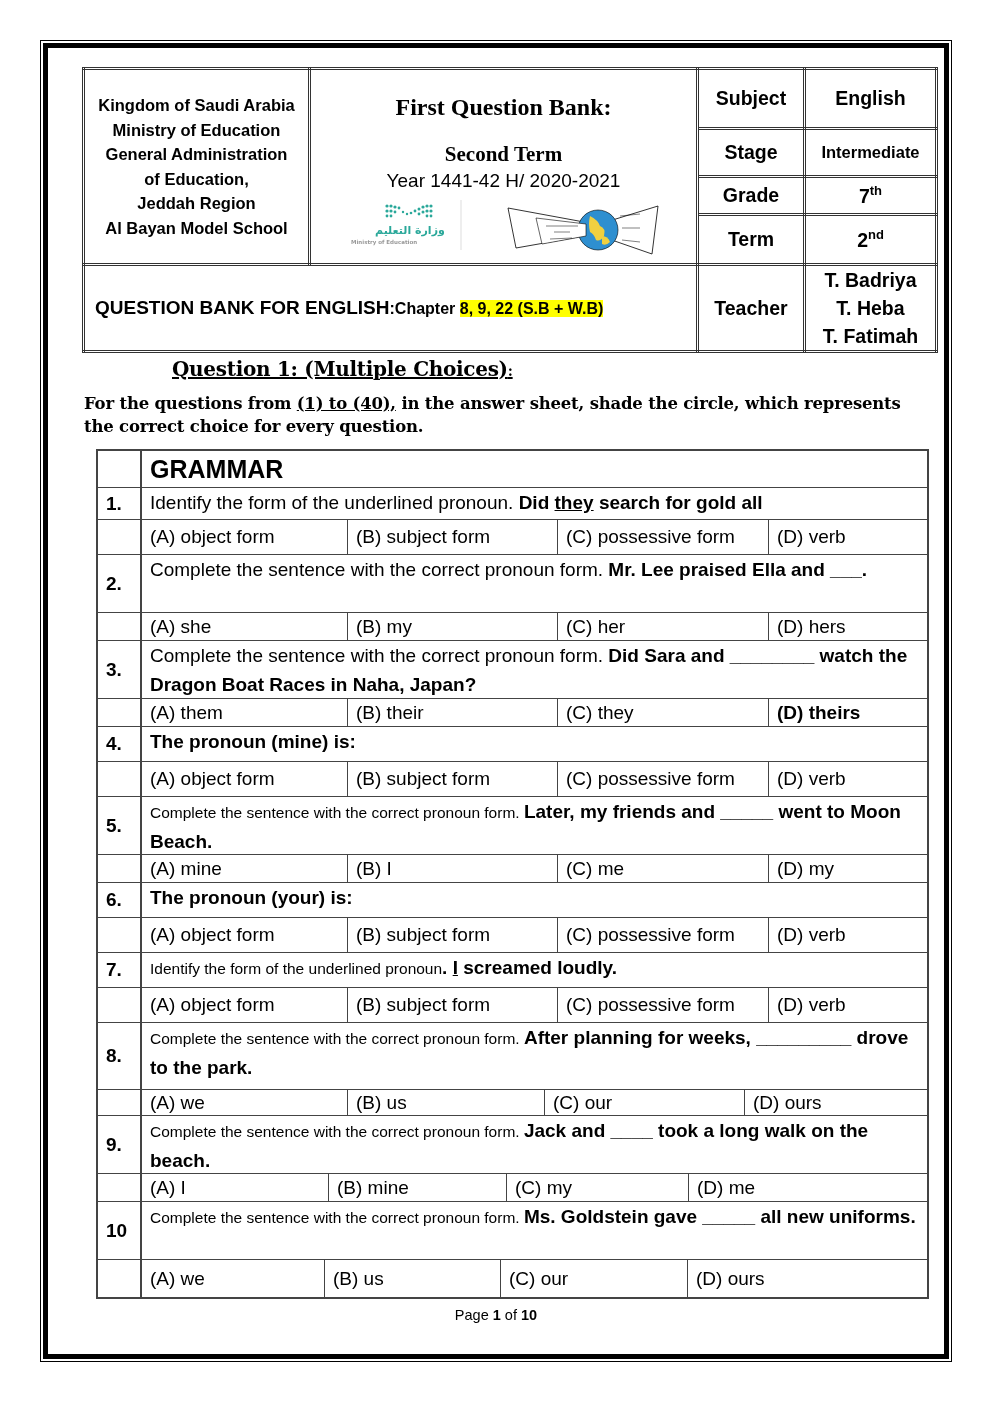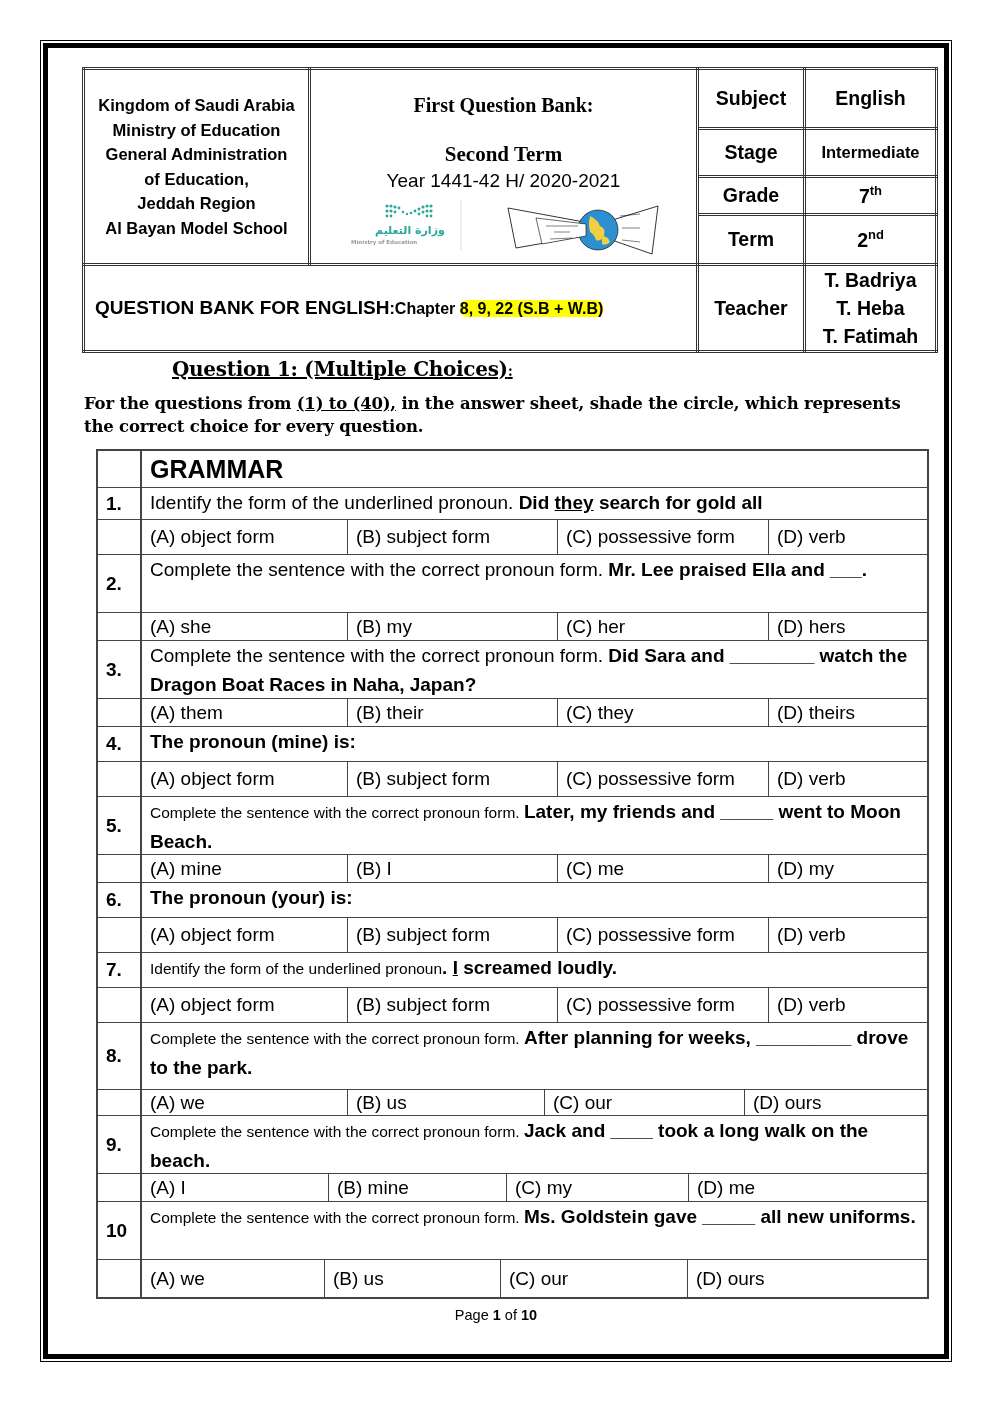--- a/index.html
+++ b/index.html
@@ -4,31 +4,31 @@
 <style>
   html, body { margin:0; padding:0; background:#fff; }
   body { width:992px; height:1403px; position:relative; overflow:hidden; font-family:"Liberation Sans", sans-serif; color:#000; }
   .page-border-outer { position:absolute; left:40px; top:40px; width:912px; height:1322px; border:1px solid #000; box-sizing:border-box; }
   .page-border-inner { position:absolute; left:43px; top:43px; width:906px; height:1316px; border:5px solid #000; box-sizing:border-box; }
 
   .header-table { position:absolute; left:82px; top:67px; width:853px; border-collapse:collapse; table-layout:fixed; }
   .header-table td { border:3px double #333; text-align:center; vertical-align:middle; padding:0; font-weight:bold; }
   .school-cell { font-size:16.5px; line-height:24.5px; }
   .title-cell { position:relative; }
-  .fqb { font-family:"Liberation Serif", serif; font-size:20px; font-weight:bold; position:absolute; left:0; right:0; top:24px; }
+  .fqb { font-family:"Liberation Serif", serif; font-size:24px; font-weight:bold; position:absolute; left:0; right:0; top:24px; }
   .st { font-family:"Liberation Serif", serif; font-size:21px; font-weight:bold; position:absolute; left:0; right:0; top:72px; }
   .yr { font-weight:normal; font-size:19px; position:absolute; left:0; right:0; top:100px; }
   .logo-moe { position:absolute; left:26px; top:130px; width:126px; height:50px; }
   .logo-school { position:absolute; left:195px; top:132px; width:155px; height:55px; }
   .hdr-label { font-size:19.5px; }
   .hdr-value { font-size:19.5px; }
   .hdr-value.small { font-size:16.5px; }
   .qb-cell { text-align:left !important; padding-left:10px !important; font-size:19px; }
   .qb-cell .chap { font-size:16px; }
-  .hl { background:#ffff00;border-radius:7px; }
+  .hl { background:#ffff00; }
   sup { font-size:13px; }
 
   .q-title { position:absolute; left:172px; top:357px; font-family:"DejaVu Serif", serif; font-weight:bold; font-size:20px; text-decoration:underline; letter-spacing:-0.3px; }
   .q-title .colon { font-size:14px; text-decoration:none; }
   .instructions { position:absolute; left:84px; top:392px; width:840px; font-family:"DejaVu Serif", serif; font-weight:bold; font-size:16.5px; line-height:23px; letter-spacing:-0.2px; }
   .instructions u { text-decoration:underline;margin-top:24px; }
 
   .qtable { position:absolute; left:96px; top:449px; width:833px; border:2px solid #444; box-sizing:border-box; }
   .row { display:flex; border-top:1px solid #444; box-sizing:border-box; }
   .row:first-child { border-top:none; }
@@ -203,21 +203,21 @@
           <span><span class="inst">Complete the sentence with the correct pronoun form. </span><b>Did Sara and ________ watch the Dragon Boat Races in Naha, Japan?</b></span>
         </div>
       </div>
     </div>
     <div class="row" style="height: 28px;">
       <div class="num"></div>
       <div class="content">
         <div class="opt" style="width: 206px;">(A) them</div>
         <div class="opt" style="width: 210px;">(B) their</div>
         <div class="opt" style="width: 211px;">(C) they</div>
-        <div class="opt" style="flex: 1 1 0%;">(D) theirs</div>
+        <div class="opt" style="flex: 1 1 0%; font-weight: bold;">(D) theirs</div>
       </div>
     </div>
     <div class="row" style="height: 35px;">
       <div class="num">4.</div>
       <div class="content">
         <div class="qtext">
           <span><b> The pronoun (mine) is:</b></span>
         </div>
       </div>
     </div>

